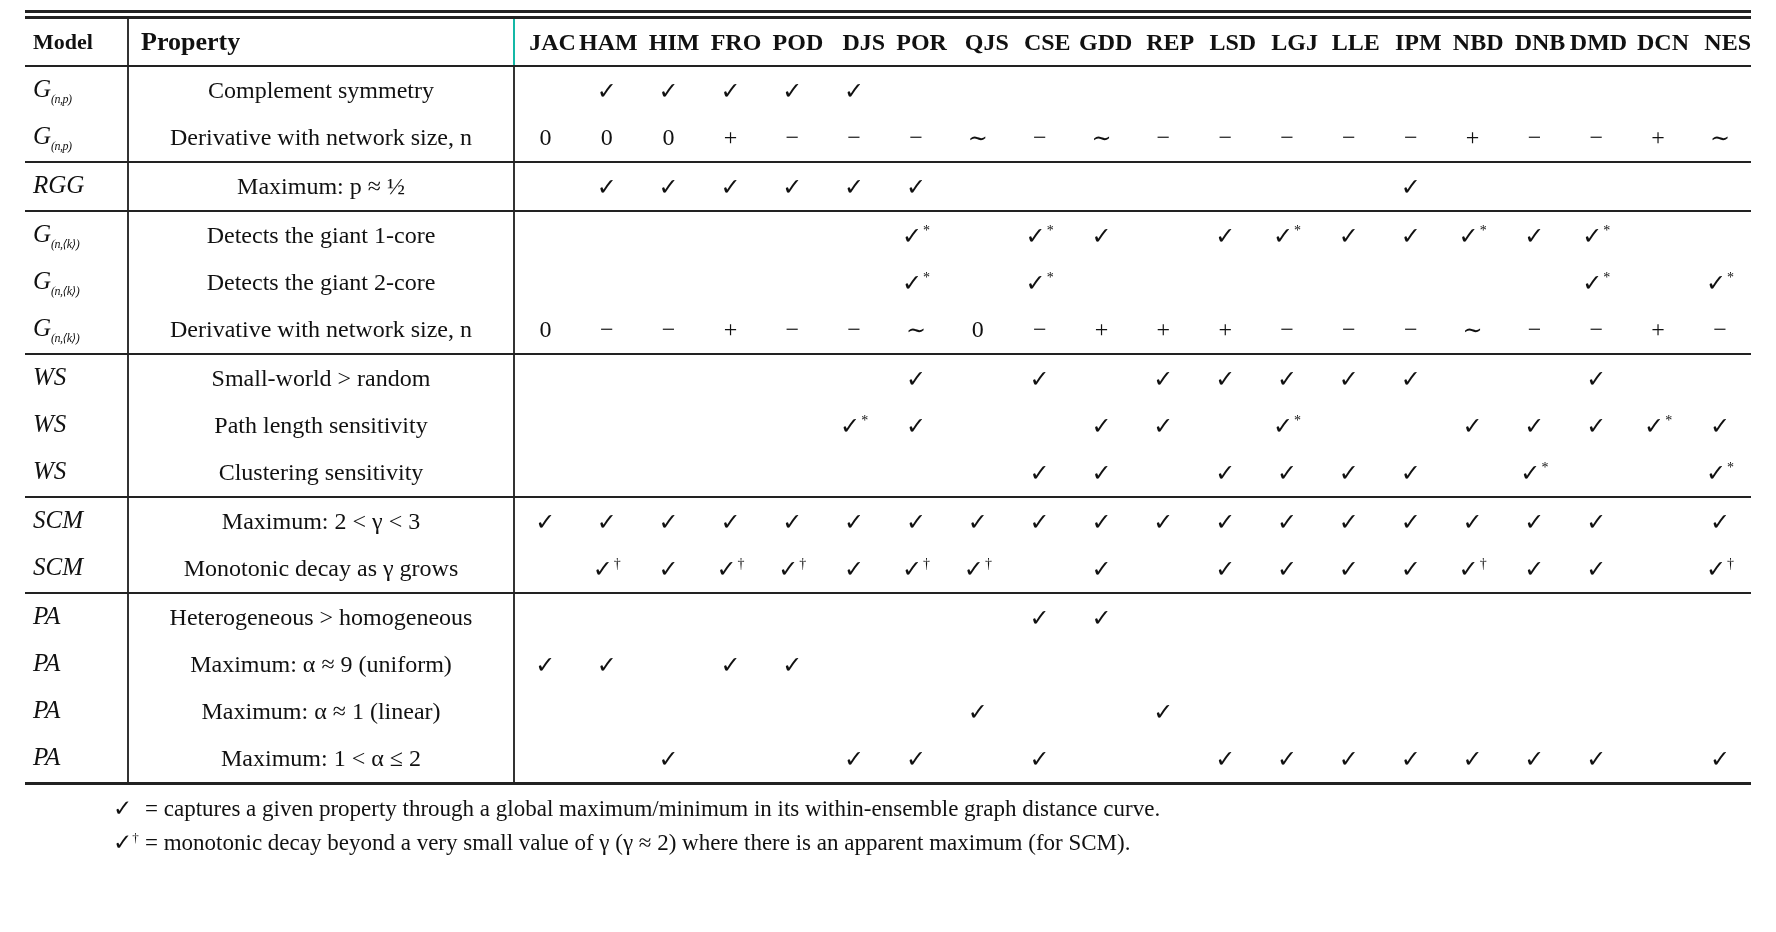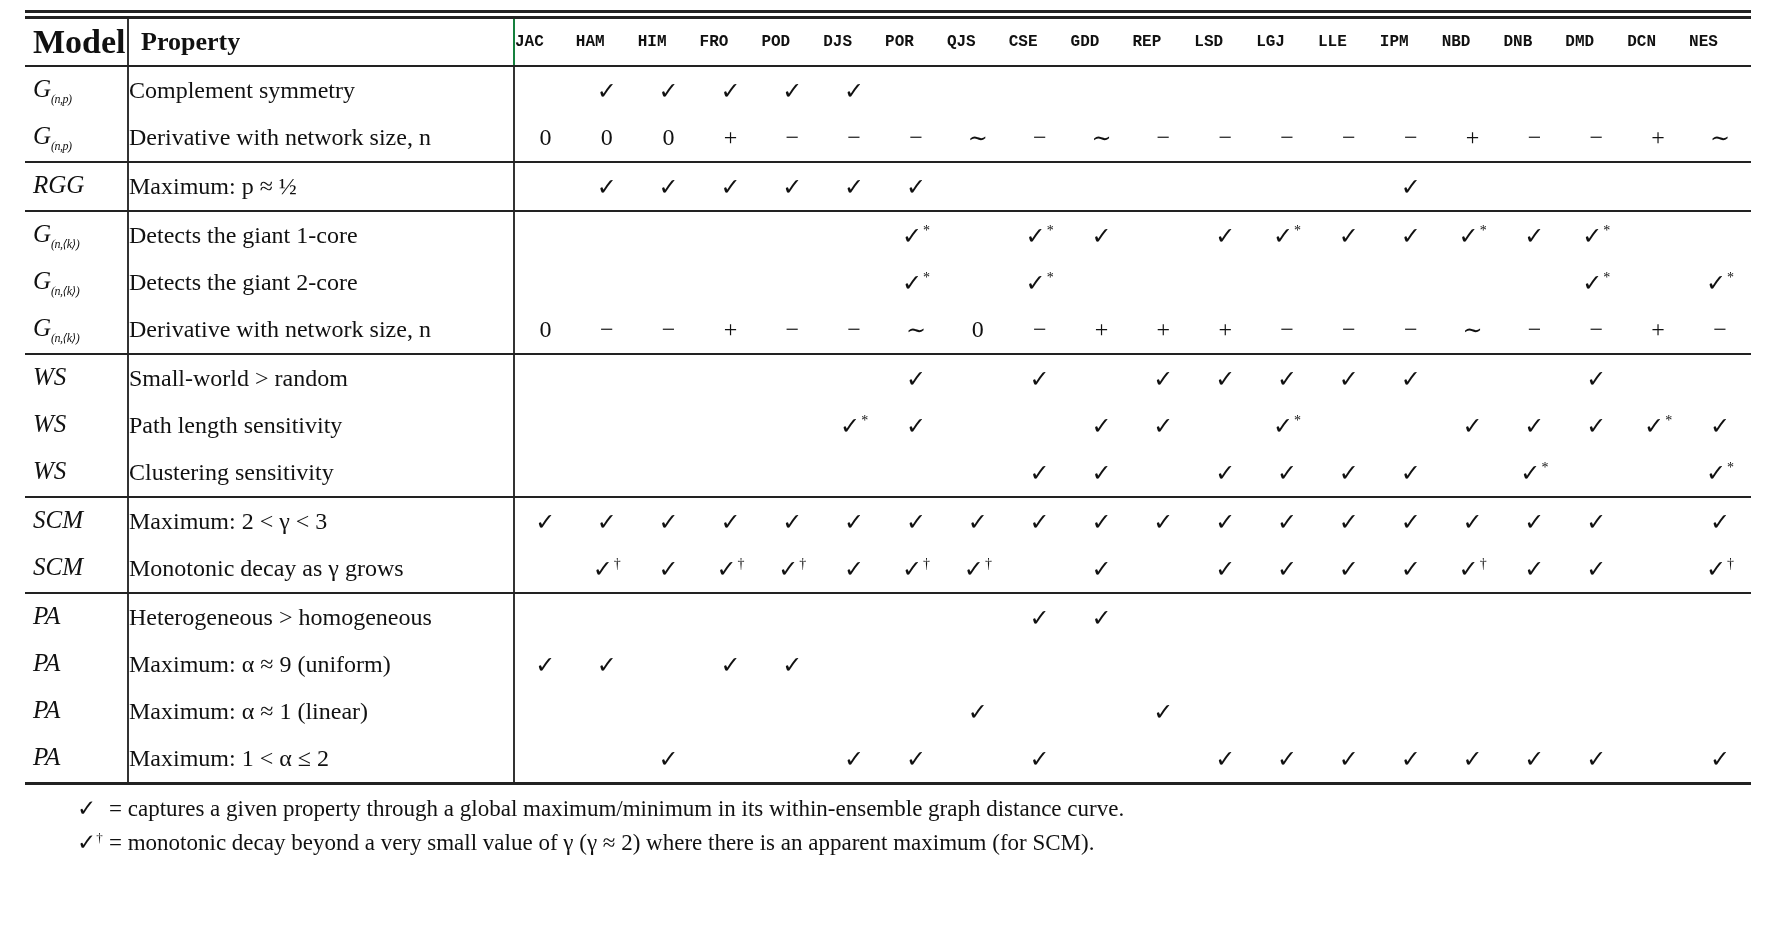--- a/index.html
+++ b/index.html
@@ -18,48 +18,48 @@
     border-bottom:3px solid #222;
   }
   thead th{
     height:46px;
     border-bottom:2px solid #222;
     vertical-align:middle;
     padding:0;
   }
   th.model-head{
     width:94px;text-align:left;padding-left:8px;
-    font-size:34px;font-weight:bold;
+    font-size:22px;font-weight:bold;
     border-right:2px solid #333;
   }
   th.property-head{
     width:372px;text-align:left;padding-left:12px;
     font-size:26px;font-weight:bold;
-    border-right:2px solid #15803d;
+    border-right:2px solid #14b8a6;
   }
   th.col-head{
-    font-family:Liberation Mono, monospace;
-    font-weight:700;font-size:16px;text-align:left;
+    font-family:Liberation Serif, serif;
+    font-weight:700;font-size:24px;text-align:right;
   }
   tbody td{height:47px;padding:0;vertical-align:middle;}
   td.model-cell{
     font-style:italic;font-size:25px;text-align:left;padding-left:8px;
     border-right:2px solid #333;white-space:nowrap;
   }
   .model-sub{font-size:12px;font-style:italic;vertical-align:-6px;letter-spacing:-0.5px;}
   td.property-cell{
-    font-size:24px;text-align:left;
+    font-size:24px;text-align:center;
     border-right:2px solid #333;white-space:nowrap;
   }
   td.data-cell{text-align:center;font-size:24px;white-space:nowrap;}
   tr.group-end td{border-bottom:2px solid #222;}
   .sym{font-size:24px;}
   .sym-sup{font-size:14px;vertical-align:9px;margin-left:1px;}
   .legend{margin:9px 0 0 52px;}
-  .legend-line{font-size:23px;line-height:29px;white-space:nowrap;}
+  .legend-line{font-size:23px;line-height:29px;white-space:nowrap;margin-left:36px;}
   .legend-sym{display:inline-block;min-width:30px;}
   .legend-sup{font-size:13px;vertical-align:8px;}
   .legend-text{margin-left:2px;}
 </style>
 </head>
 <body>
 
 <div class="sheet">
   <table class="prop-table">
     <thead>

